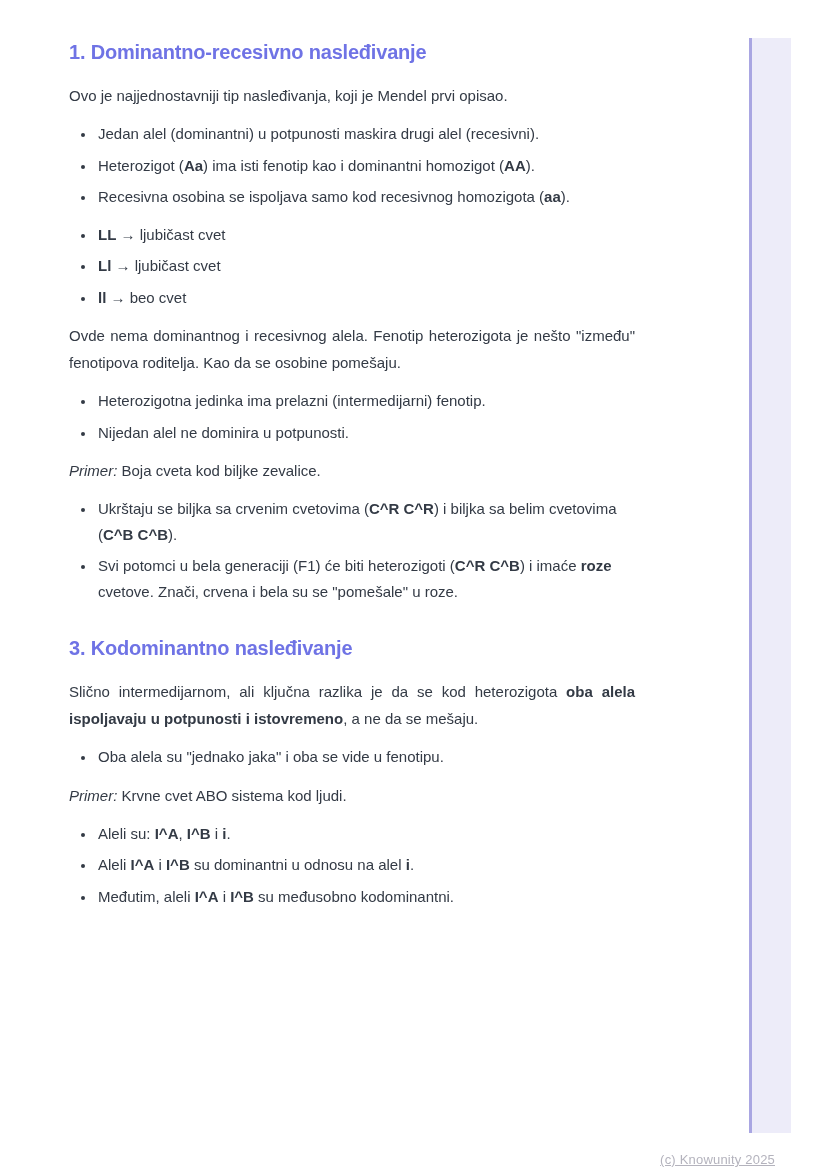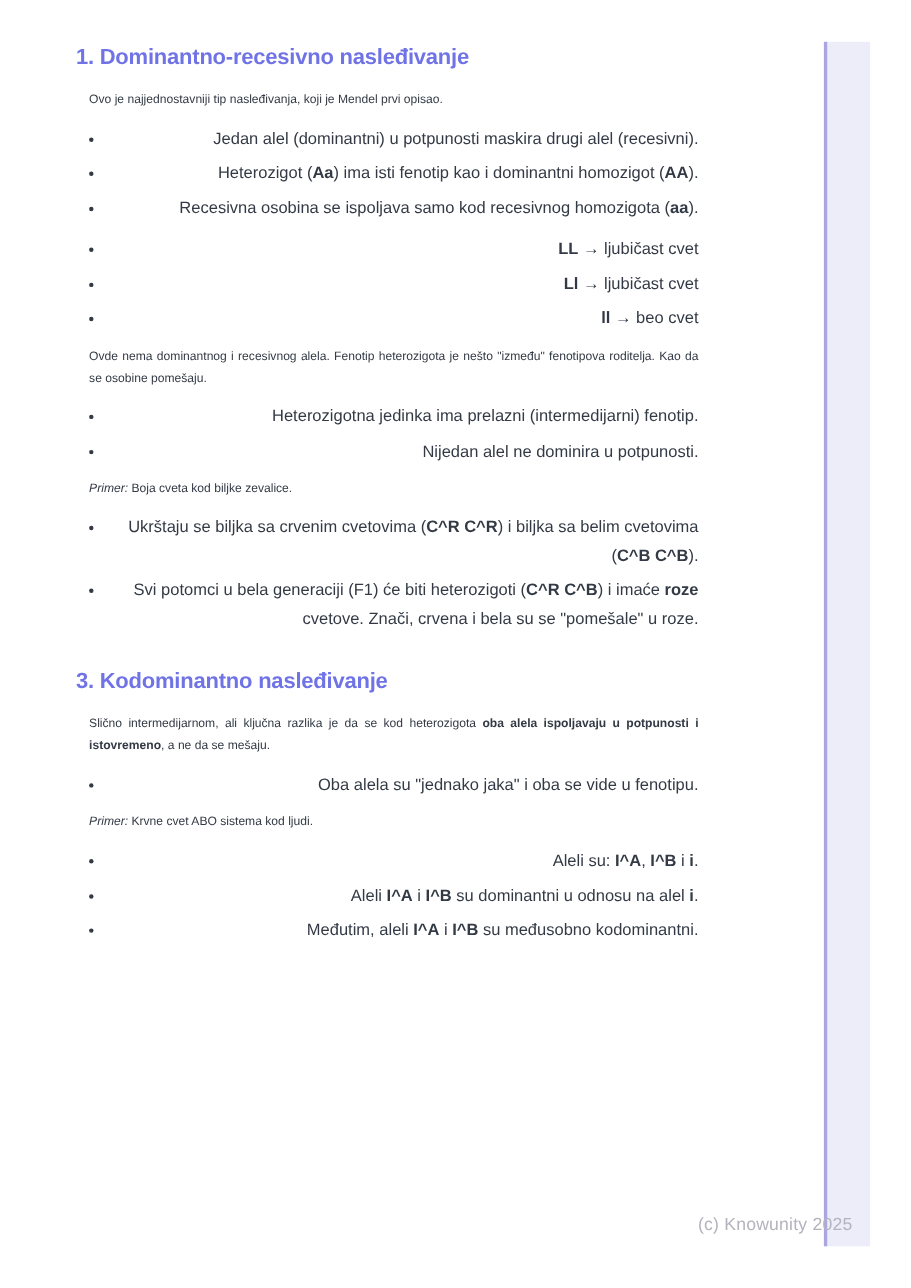--- a/index.html
+++ b/index.html
@@ -38,53 +38,53 @@
     line-height: 1.2;
     font-weight: 700;
     color: #6f73e5;
     margin: 32px 0 18px 0;
     letter-spacing: -0.2px;
   }
   section:first-child h2.section-heading {
     margin-top: 0;
   }
   p.para {
-    font-size: 11px;
+    font-size: 15px;
     line-height: 1.8;
-    margin: 0 0 12px 12px;
+    margin: 0 0 12px 0;
   }
   p.justify {
     text-align: justify;
   }
   ul.bullets {
     margin: 0 0 12px 0;
     padding: 0 0 0 27px;
     list-style: disc;
-    text-align: right;
   }
   ul.bullets li {
     font-size: 15px;
     line-height: 1.7;
     margin-bottom: 6px;
     padding-left: 2px;
   }
   ul.bullets li::marker {
     color: #333a45;
     font-size: 13px;
   }
   strong { font-weight: 700; }
   em { font-style: italic; }
   .page-footer {
     position: absolute;
-    top: 1105px;
+    top: 1152px;
     right: 53px;
-    font-size: 16px;
+    font-size: 13px;
     color: #b4b3bd;
     z-index: 3;
     letter-spacing: 0.2px;
+    text-decoration: underline;
   }
 </style>
 </head>
 <body>
 
 <div class="side-strip"></div>
 
 <main class="content">
 
   <section>

